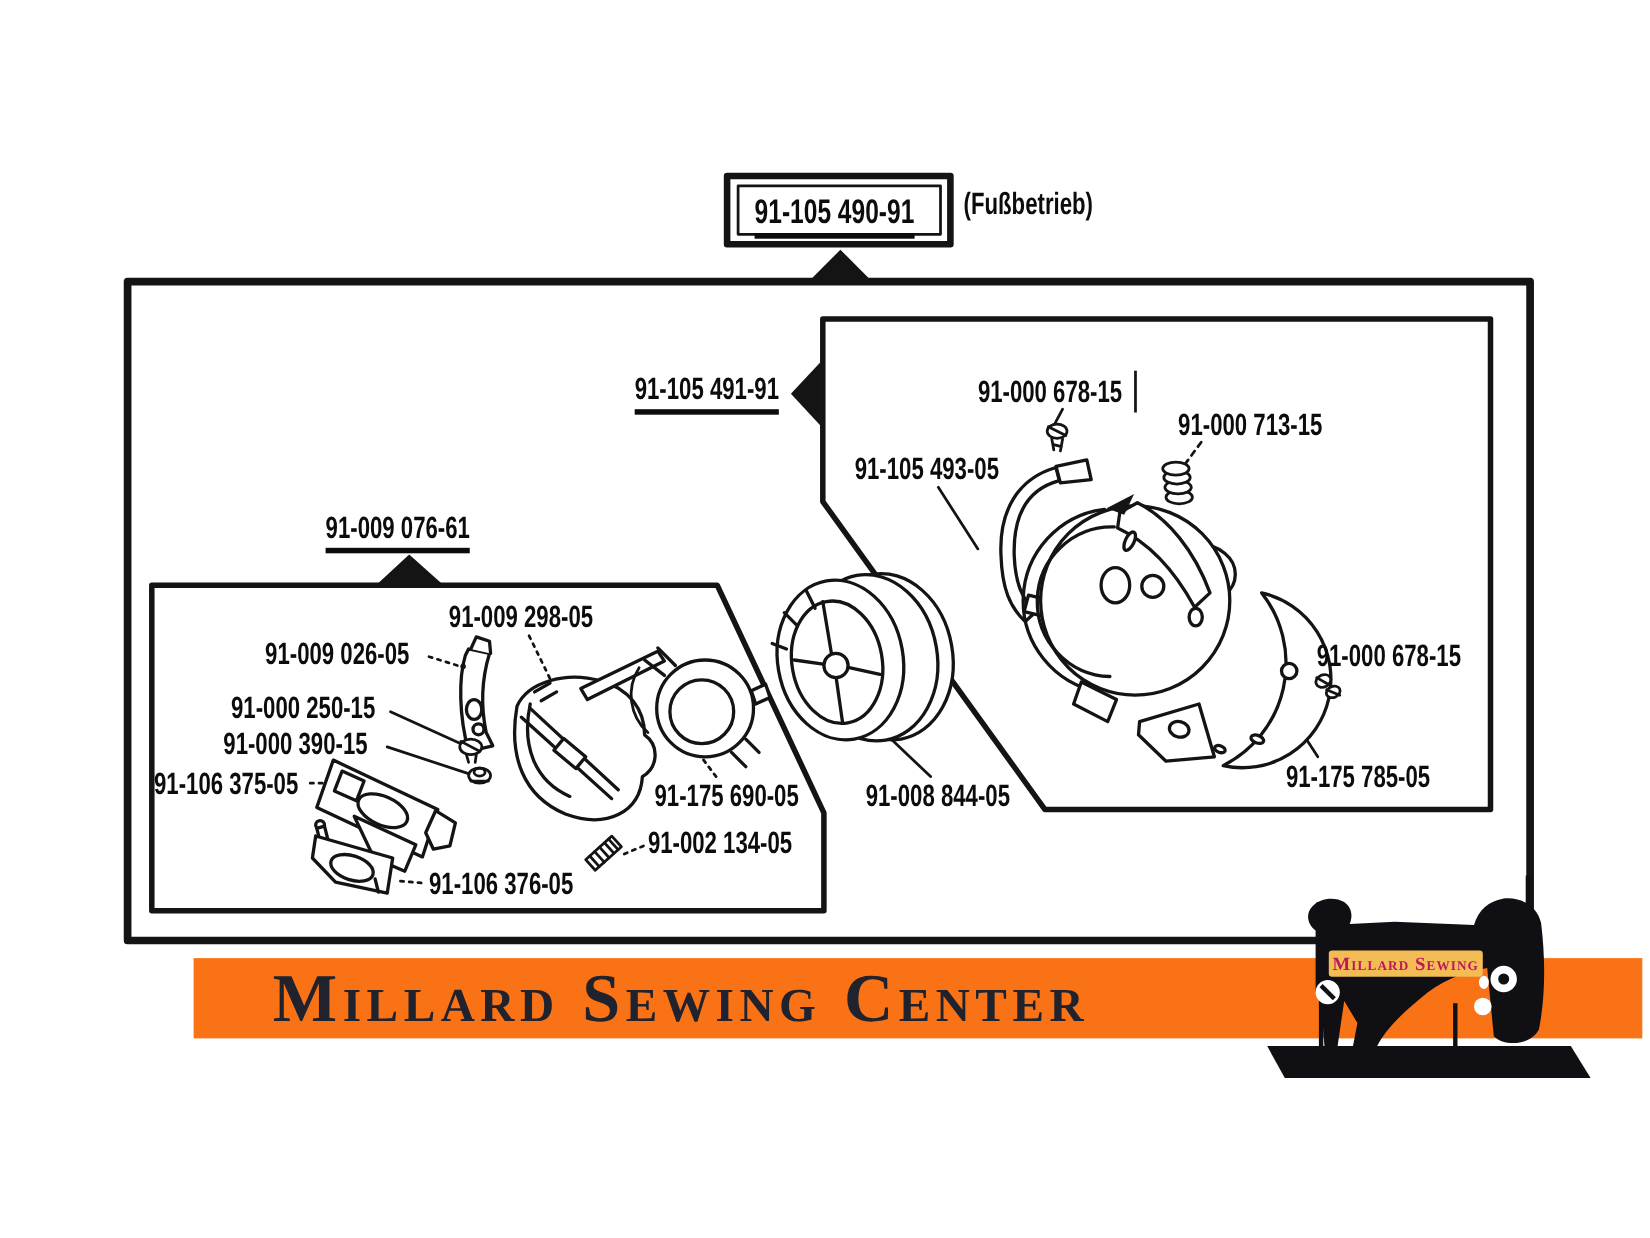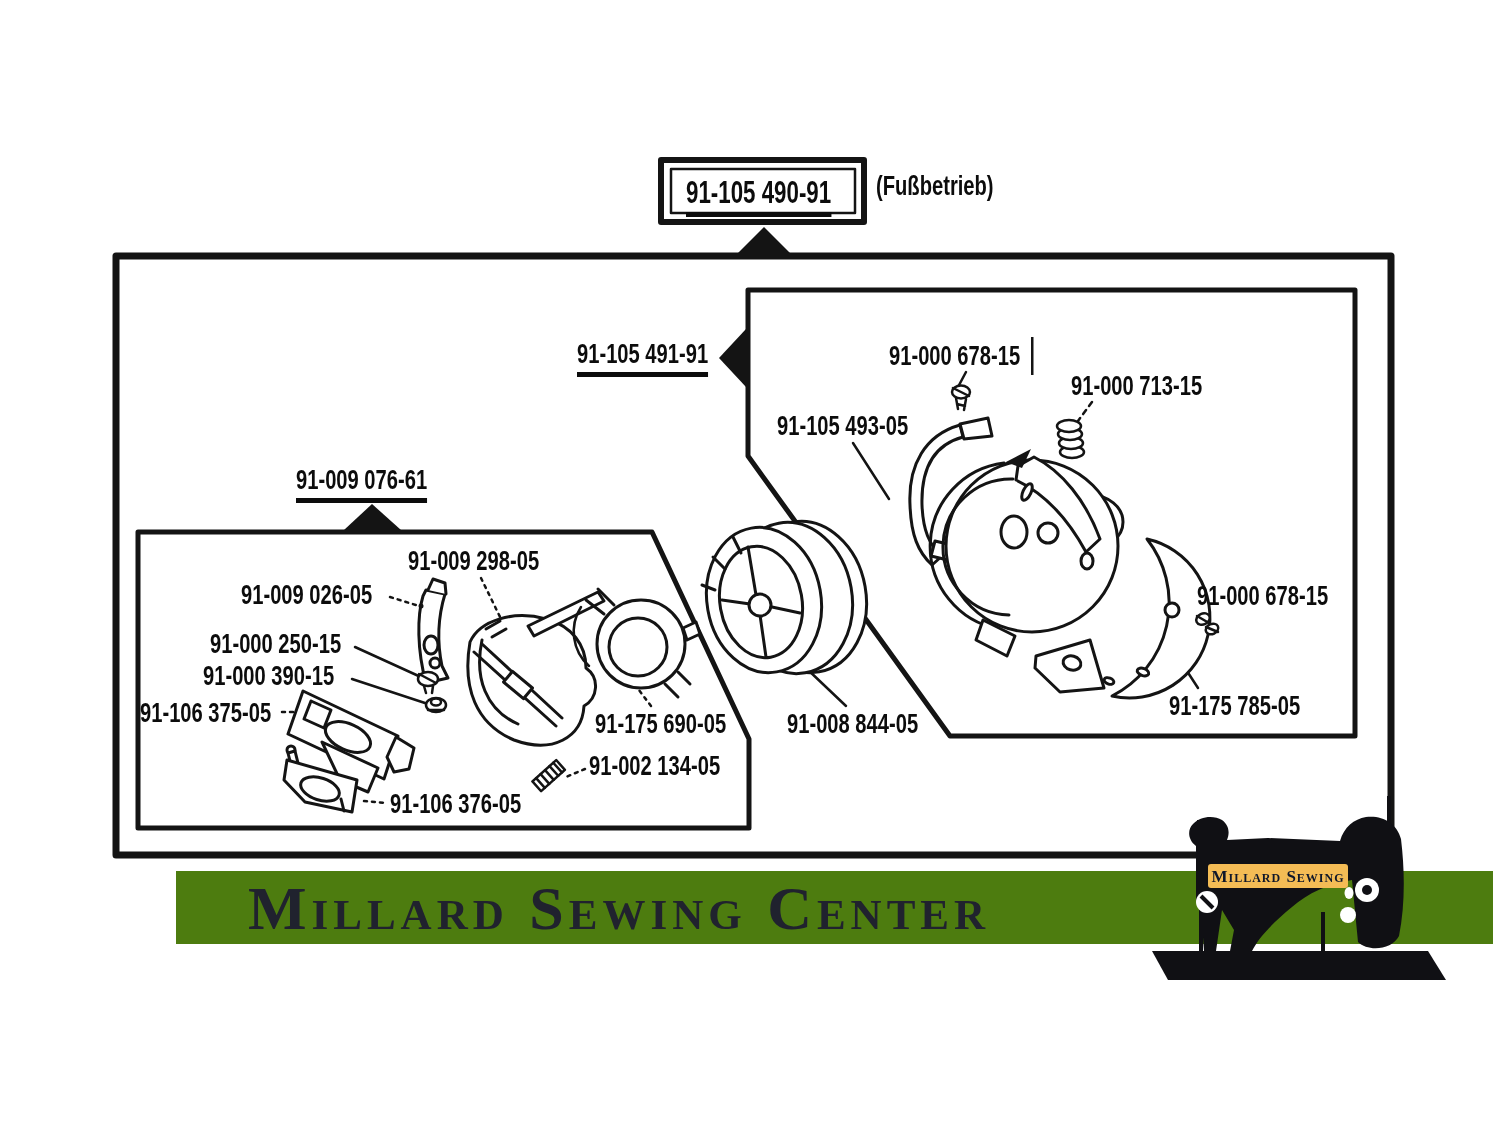--- a/index.html
+++ b/index.html
@@ -15,28 +15,28 @@
   #banner{position:absolute;left:176px;top:871px;width:1317px;height:73px;z-index:1;
           display:flex;align-items:center;}
   #banner-text{font-family:"Liberation Serif",serif;font-weight:700;font-variant:small-caps;
           font-size:62px;letter-spacing:5px;color:#20222e;padding-left:72px;line-height:1;}
   
   #art{position:absolute;left:0;top:0;z-index:10;pointer-events:none;}
   
   #logo-plate-text{position:absolute;left:1210px;top:866px;width:136px;height:22px;z-index:40;
           display:flex;align-items:center;justify-content:center;
           font-family:"Liberation Serif",serif;font-weight:700;font-variant:small-caps;
-          font-size:17px;letter-spacing:1px;color:#0f172a;}
+          font-size:17px;letter-spacing:1px;color:#be185d;}
 </style>
 </head>
 <body>
 
 <div id="page">
 
-  <div id="banner" style="background:#4d7c0f;">
+  <div id="banner" style="background:#f97316;">
     <span id="banner-text">Millard Sewing Center</span>
   </div>
 
   <svg id="art" width="1500" height="1125" viewBox="0 0 1500 1125">
     <g stroke="#141414" fill="none" stroke-linejoin="round" stroke-linecap="round">
 
       <g>
         <rect x="116" y="256" width="1275" height="599" stroke-width="7"></rect>
       </g>
       <g>

